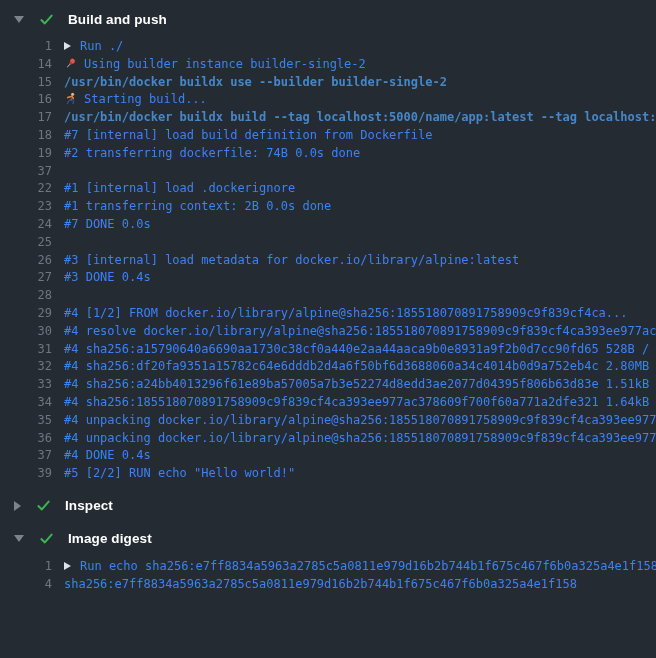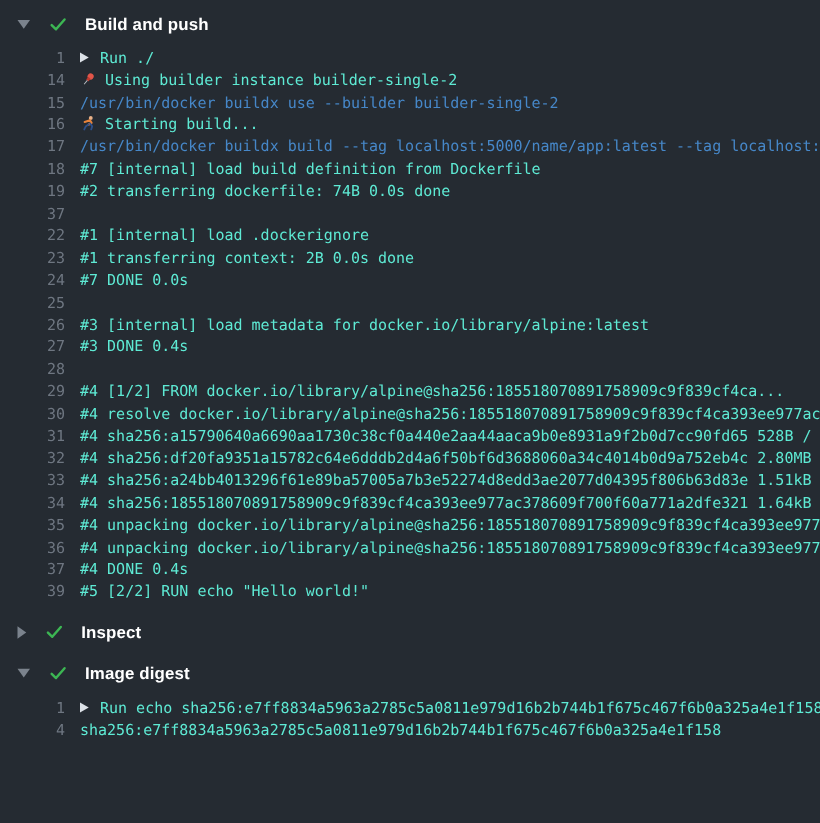--- a/index.html
+++ b/index.html
@@ -54,23 +54,23 @@
     text-align: right;
     color: #6e7681;
     cursor: pointer;
     user-select: none;
   }
   .line-content {
     flex: 1 1 auto;
     margin-left: 12px;
     white-space: pre;
     overflow: hidden;
-    color: #5eead4;
-  }
-  .line-content.command { color: #4687c8; font-weight: normal; }
+    color: #3b82f6;
+  }
+  .line-content.command { color: #4687c8; font-weight: bold; }
   .group-arrow {
     display: inline-block;
     width: 0; height: 0;
     border-top: 4.5px solid transparent;
     border-bottom: 4.5px solid transparent;
     border-left: 7px solid #dde2e8;
     margin-right: 9px;
     cursor: pointer;
   }
   .line-icon { display: inline-block; width: 14px; margin-right: 6px; vertical-align: -2px; }

